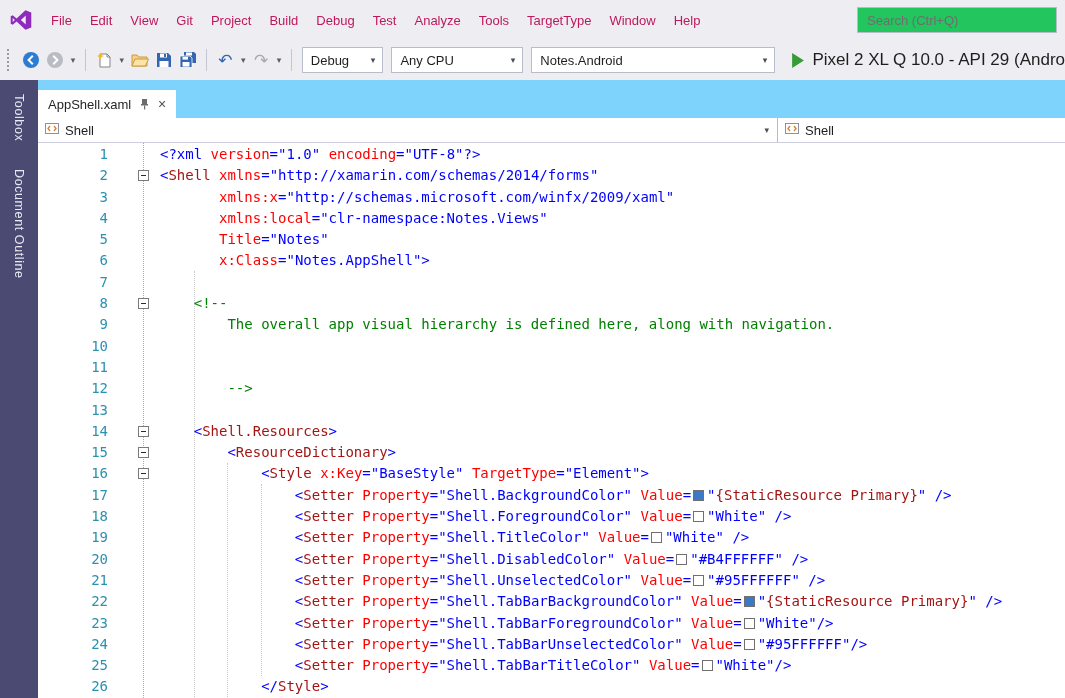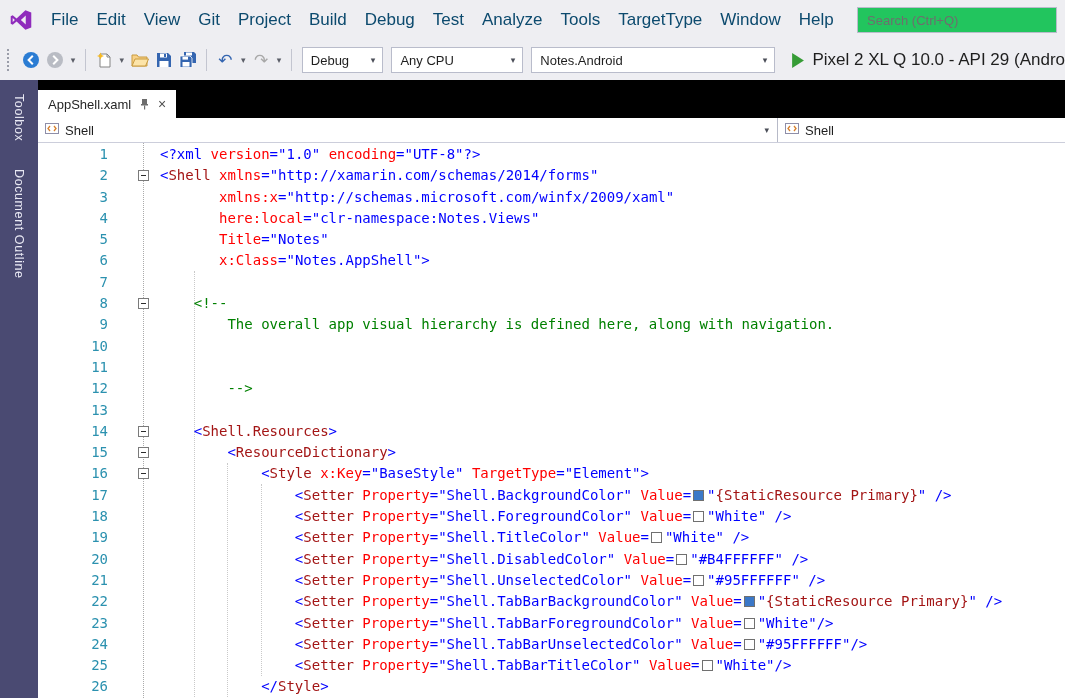--- a/index.html
+++ b/index.html
@@ -3,21 +3,21 @@
 <meta charset="utf-8">
 <style>
   * { margin:0; padding:0; box-sizing:border-box; }
   html,body { width:1065px; height:698px; overflow:hidden; }
   body { font-family:"Liberation Sans",sans-serif; background:#EEEEF2; color:#1E1E1E; }
 
   
   .menubar { height:40px; display:flex; align-items:center; background:#EEEEF2; padding:0 8px 0 8px; }
   .vs-logo { display:inline-flex; margin:0 10px 0 2px; }
   .menu-items { display:flex; align-items:center; }
-  .menu-item { padding:4px 9px; font-size:17px; color:#0c4a6e; cursor:default; white-space:nowrap; }
+  .menu-item { padding:4px 9px; font-size:13px; color:#be185d; cursor:default; white-space:nowrap; }
   .search-input { margin-left:auto; width:200px; height:26px; border:1px solid #B9BCCB; background:#22c55e;
                   font-family:"Liberation Sans",sans-serif; font-size:13px; color:#444; padding:0 9px; }
   .search-input::placeholder { color:#6E6E6E; opacity:1; }
 
   
   .toolbar { height:40px; display:flex; align-items:center; background:#EEEEF2; padding-left:4px; }
   .grip { width:4px; height:22px; border-left:2px dotted #9A9DA9; margin:0 8px 0 3px; }
   .tbtn { display:inline-flex; align-items:center; justify-content:center; width:25px; height:25px; cursor:default; }
   .dd  { font-size:9px; color:#5B5E68; width:12px; text-align:center; cursor:default; }
   .sep { width:1px; height:22px; background:#C3C5D0; margin:0 6px; }
@@ -31,21 +31,21 @@
   .combo-startup { width:252px; }
   .run { display:flex; align-items:center; gap:8px; margin-left:12px; font-size:17px; color:#1E1E1E; white-space:nowrap; cursor:default; }
 
   
   .main { display:flex; height:618px; }
   .sidedock { width:38px; background:#4A4A72; display:flex; flex-direction:column; align-items:center; padding-top:10px; gap:20px; flex:none; }
   .dock-tab { writing-mode:vertical-rl; color:#E9E9F4; font-size:12.5px; letter-spacing:.6px; padding:4px 0; cursor:default; white-space:nowrap; }
 
   .docwell { flex:1; display:flex; flex-direction:column; min-width:0; }
 
-  .tabstrip { height:38px; background:#000000; display:flex; align-items:flex-end; }
+  .tabstrip { height:38px; background:#7dd3fc; display:flex; align-items:flex-end; }
   .tab { height:28px; background:#FFFFFF; display:flex; align-items:center; padding:0 10px; gap:8px; font-size:13px; color:#262626; cursor:default; }
   .tab .close { font-size:14px; color:#505050; line-height:1; }
   .tab .pin, .tab .close { display:inline-flex; align-items:center; }
 
   .navbar { height:25px; background:#FFFFFF; display:flex; border-bottom:1px solid #CCCEDB; }
   .nav-pane { display:flex; align-items:center; gap:6px; font-size:13px; color:#1E1E1E; padding-left:7px; cursor:default; }
   .nav-left  { flex:0 0 740px; border-right:1px solid #B7BAC8; }
   .nav-right { flex:1; }
   .nav-chev { margin-left:auto; padding-right:8px; font-size:9px; color:#4B4E58; }
 
@@ -240,21 +240,21 @@
 
     <div class="editor">
       <div class="margin-line"></div>
       <div class="guide" id="g1"></div>
       <div class="guide" id="g2"></div>
       <div class="guide" id="g3"></div>
       <div class="lines" id="code-lines">
           <div class="cl"><span class="ln">1</span><span class="fm"></span><span class="ct"><span class="tk-d">&lt;?xml </span><span class="tk-a">version</span><span class="tk-d">=</span><span class="tk-v">"1.0"</span><span class="tk-d"> </span><span class="tk-a">encoding</span><span class="tk-d">=</span><span class="tk-v">"UTF-8"</span><span class="tk-d">?&gt;</span></span></div>
           <div class="cl"><span class="ln">2</span><span class="fm"><span class="foldbox"></span></span><span class="ct"><span class="tk-d">&lt;</span><span class="tk-t">Shell</span><span class="tk-d"> </span><span class="tk-a">xmlns</span><span class="tk-d">=</span><span class="tk-v">"http://xamarin.com/schemas/2014/forms"</span></span></div>
           <div class="cl"><span class="ln">3</span><span class="fm"></span><span class="ct"><span class="tk-d">       </span><span class="tk-a">xmlns:x</span><span class="tk-d">=</span><span class="tk-v">"http://schemas.microsoft.com/winfx/2009/xaml"</span></span></div>
-          <div class="cl"><span class="ln">4</span><span class="fm"></span><span class="ct"><span class="tk-d">       </span><span class="tk-a">here:local</span><span class="tk-d">=</span><span class="tk-v">"clr-namespace:Notes.Views"</span></span></div>
+          <div class="cl"><span class="ln">4</span><span class="fm"></span><span class="ct"><span class="tk-d">       </span><span class="tk-a">xmlns:local</span><span class="tk-d">=</span><span class="tk-v">"clr-namespace:Notes.Views"</span></span></div>
           <div class="cl"><span class="ln">5</span><span class="fm"></span><span class="ct"><span class="tk-d">       </span><span class="tk-a">Title</span><span class="tk-d">=</span><span class="tk-v">"Notes"</span></span></div>
           <div class="cl"><span class="ln">6</span><span class="fm"></span><span class="ct"><span class="tk-d">       </span><span class="tk-a">x:Class</span><span class="tk-d">=</span><span class="tk-v">"Notes.AppShell"</span><span class="tk-d">&gt;</span></span></div>
           <div class="cl"><span class="ln">7</span><span class="fm"></span><span class="ct"></span></div>
           <div class="cl"><span class="ln">8</span><span class="fm"><span class="foldbox"></span></span><span class="ct"><span class="tk-c">    &lt;!--</span></span></div>
           <div class="cl"><span class="ln">9</span><span class="fm"></span><span class="ct"><span class="tk-c">        The overall app visual hierarchy is defined here, along with navigation.</span></span></div>
           <div class="cl"><span class="ln">10</span><span class="fm"></span><span class="ct"></span></div>
           <div class="cl"><span class="ln">11</span><span class="fm"></span></div>
           <div class="cl"><span class="ln">12</span><span class="fm"></span><span class="ct"><span class="tk-c">        --&gt;</span></span></div>
           <div class="cl"><span class="ln">13</span><span class="fm"></span><span class="ct"></span></div>
           <div class="cl"><span class="ln">14</span><span class="fm"><span class="foldbox"></span></span><span class="ct"><span class="tk-d">    &lt;</span><span class="tk-t">Shell.Resources</span><span class="tk-d">&gt;</span></span></div>

